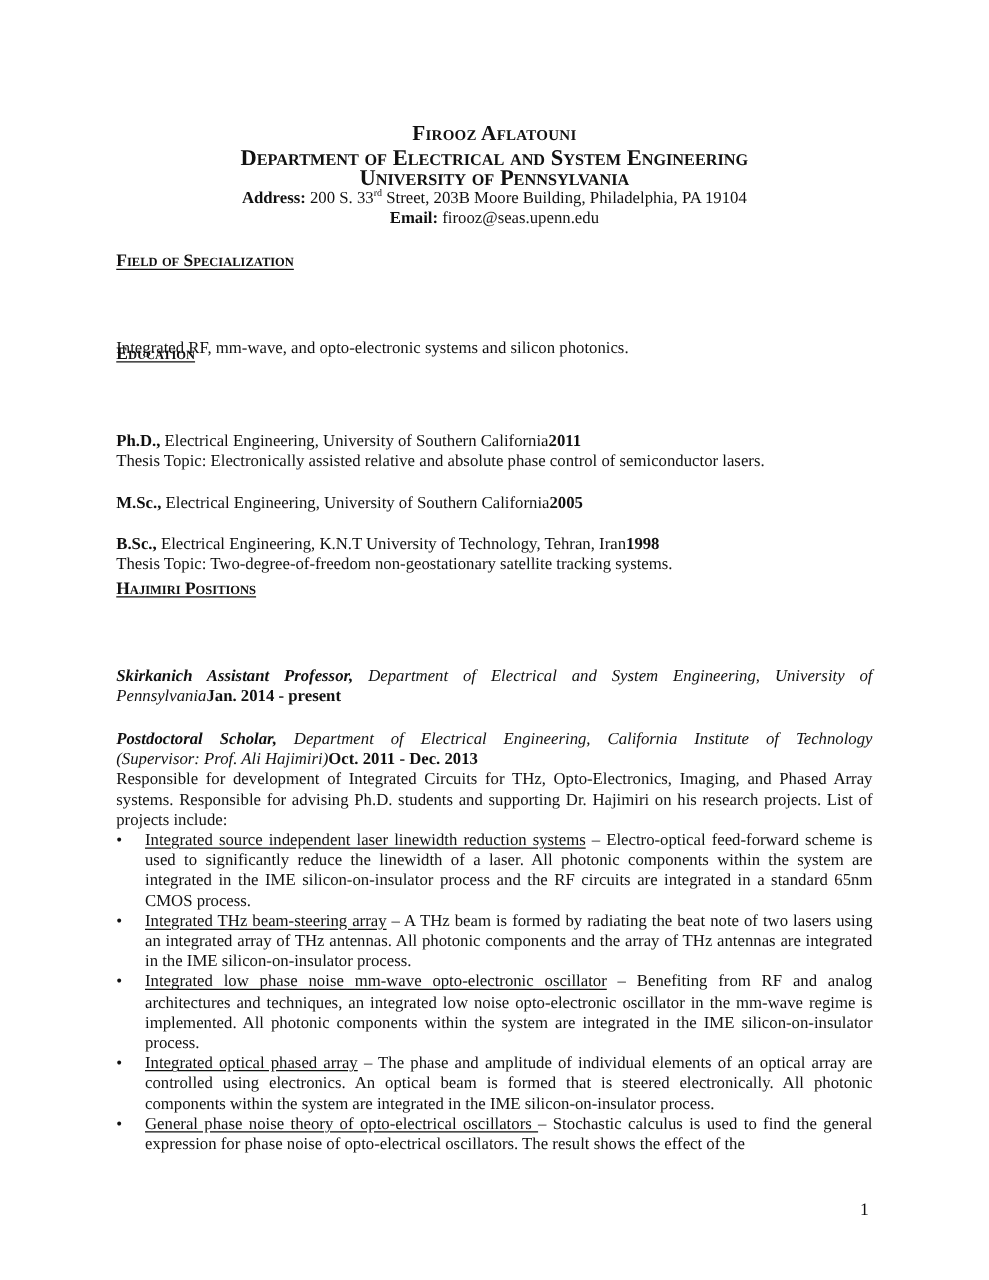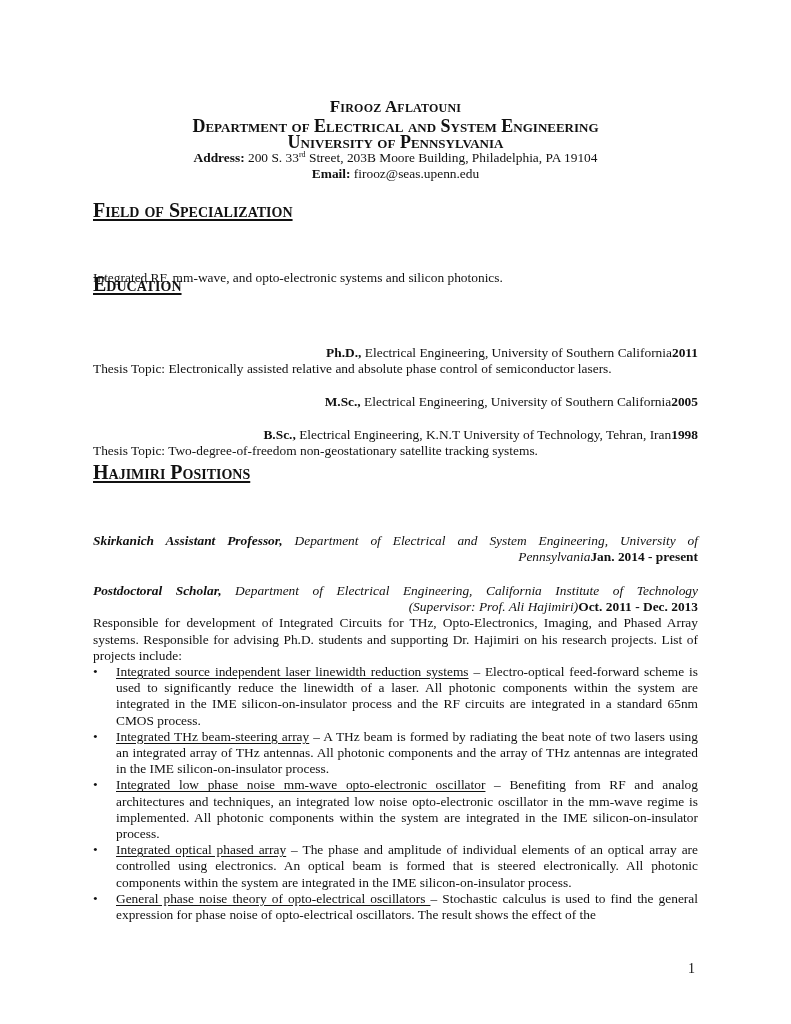--- a/index.html
+++ b/index.html
@@ -48,33 +48,33 @@
       line-height: 16px;
     }
     .addr b, .email b { font-weight: bold; }
     sup { font-size: 8px; line-height: 0; vertical-align: 5px; }
 
     .section-title {
       position: absolute;
       left: 0;
       font-weight: bold;
       font-variant: small-caps;
-      font-size: 20px;
+      font-size: 14px;
       text-decoration: underline;
       text-underline-offset: 2px;
     }
     .block {
       position: absolute;
       left: 0;
       width: 605px;
       margin-top: 32px;
     }
     .row {
       display: flex;
-      justify-content: flex-end;
+      justify-content: flex-start;
     }
     .row .right { font-weight: bold; }
     .just { text-align: justify; }
     .it { font-style: italic; }
     .bi { font-weight: bold; font-style: italic; }
     b { font-weight: bold; }
 
     ul.projects {
       list-style: none;
       margin: 0;

